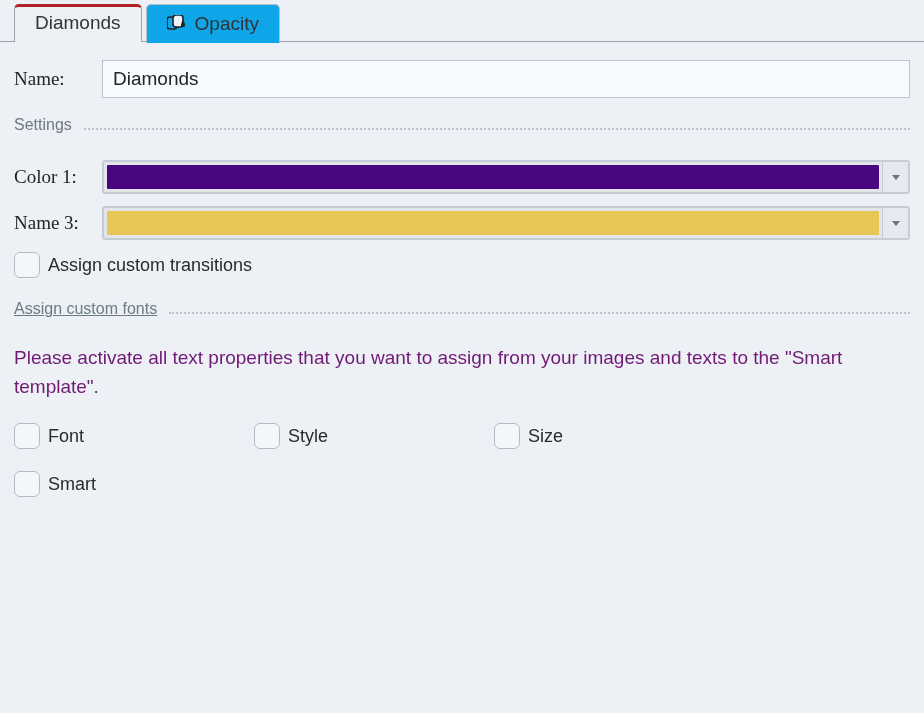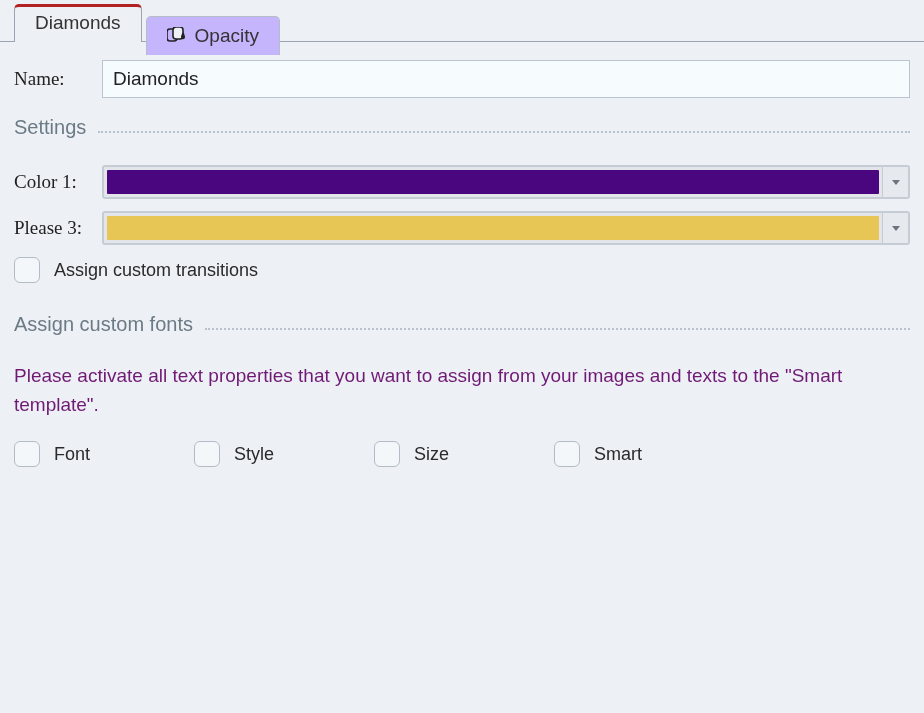--- a/index.html
+++ b/index.html
@@ -21,25 +21,25 @@
     }
     .tab {
       display: flex;
       align-items: center;
       gap: 6px;
       padding: 8px 20px 8px 20px;
       border: 1px solid #b5bec7;
       border-bottom: none;
       border-top-left-radius: 5px;
       border-top-right-radius: 5px;
-      background: #c4b5fd;
+      background: #0ea5e9;
       color: #333;
       cursor: pointer;
       position: relative;
-      top: 14px;
+      top: 2px;
       margin-right: 4px;
       font-size: 19px;
     }
     .tab.active {
       background: #edf1f6;
       border-color: #9aa5b1;
       border-top: 3px solid #b22222;
       padding-top: 5px;
       top: 1px;
       z-index: 2;
@@ -72,21 +72,21 @@
       background: #f6fbfe;
       padding: 4px 10px;
       font-size: 19px;
       color: #222;
       outline: none;
     }
     .section-heading {
       display: flex;
       align-items: center;
       color: #6c7a85;
-      font-size: 20px;
+      font-size: 16px;
       margin: 18px 0 26px 0;
       text-align: center;
     }
     .section-heading .dots {
       flex: 1;
       border-bottom: 2px dotted #b8c2cc;
       margin-left: 12px;
       height: 1px;
       position: relative;
       top: 4px;
@@ -121,40 +121,40 @@
     }
     .caret-down {
       width: 0; height: 0;
       border-left: 4px solid transparent;
       border-right: 4px solid transparent;
       border-top: 5px solid #6a7580;
     }
     .checkbox-row {
       display: flex;
       align-items: center;
-      gap: 14px;
+      gap: 8px;
       margin-bottom: 10px;
     }
     .checkbox-box {
       width: 26px;
       height: 26px;
       border: 1.5px solid #b2bcc6;
       border-radius: 6px;
       background: #f4f7fa;
       cursor: pointer;
     }
     .help-text {
       color: #701a75;
       font-size: 19px;
       line-height: 1.5;
       margin: 22px 0 22px 0;
     }
     .check-grid {
       display: grid;
-      grid-template-columns: 1fr 1fr 1fr 1fr;
+      grid-template-columns: 1fr 1fr 1fr;
       row-gap: 22px;
       max-width: 720px;
     }
     .check-grid .checkbox-row { margin-bottom: 0; }
     .opacity-icon svg { display: block; }
   </style>
 </head>
 <body>
 
 <div class="tab-bar">
@@ -190,35 +190,35 @@
     <div class="color-field-wrap">
       <div class="color-swatch" style="background:#4a067e;"></div>
       <div class="color-dropdown-btn">
         <span class="caret-down"></span>
       </div>
     </div>
   </div>
 
 
   <div class="color-row">
-    <div class="label-col">Please 3:</div>
+    <div class="label-col">Name 3:</div>
     <div class="color-field-wrap">
       <div class="color-swatch" style="background:#e8c655;"></div>
       <div class="color-dropdown-btn">
         <span class="caret-down"></span>
       </div>
     </div>
   </div>
 
   <div class="checkbox-row" style="margin-top:6px;">
     <div class="checkbox-box"></div>
     <span>Assign custom transitions</span>
   </div>
 
-  <div class="section-heading" style="margin-top:30px;">
+  <div class="section-heading" style="margin-top:22px;text-decoration:underline;">
     <span>Assign custom fonts</span>
     <span class="dots"></span>
   </div>
 
   <div class="help-text">Please activate all text properties that you want to assign from your images and texts to the "Smart template".</div>
 
   <div class="check-grid">
     <div class="checkbox-row">
       <div class="checkbox-box"></div>
       <span>Font</span>

